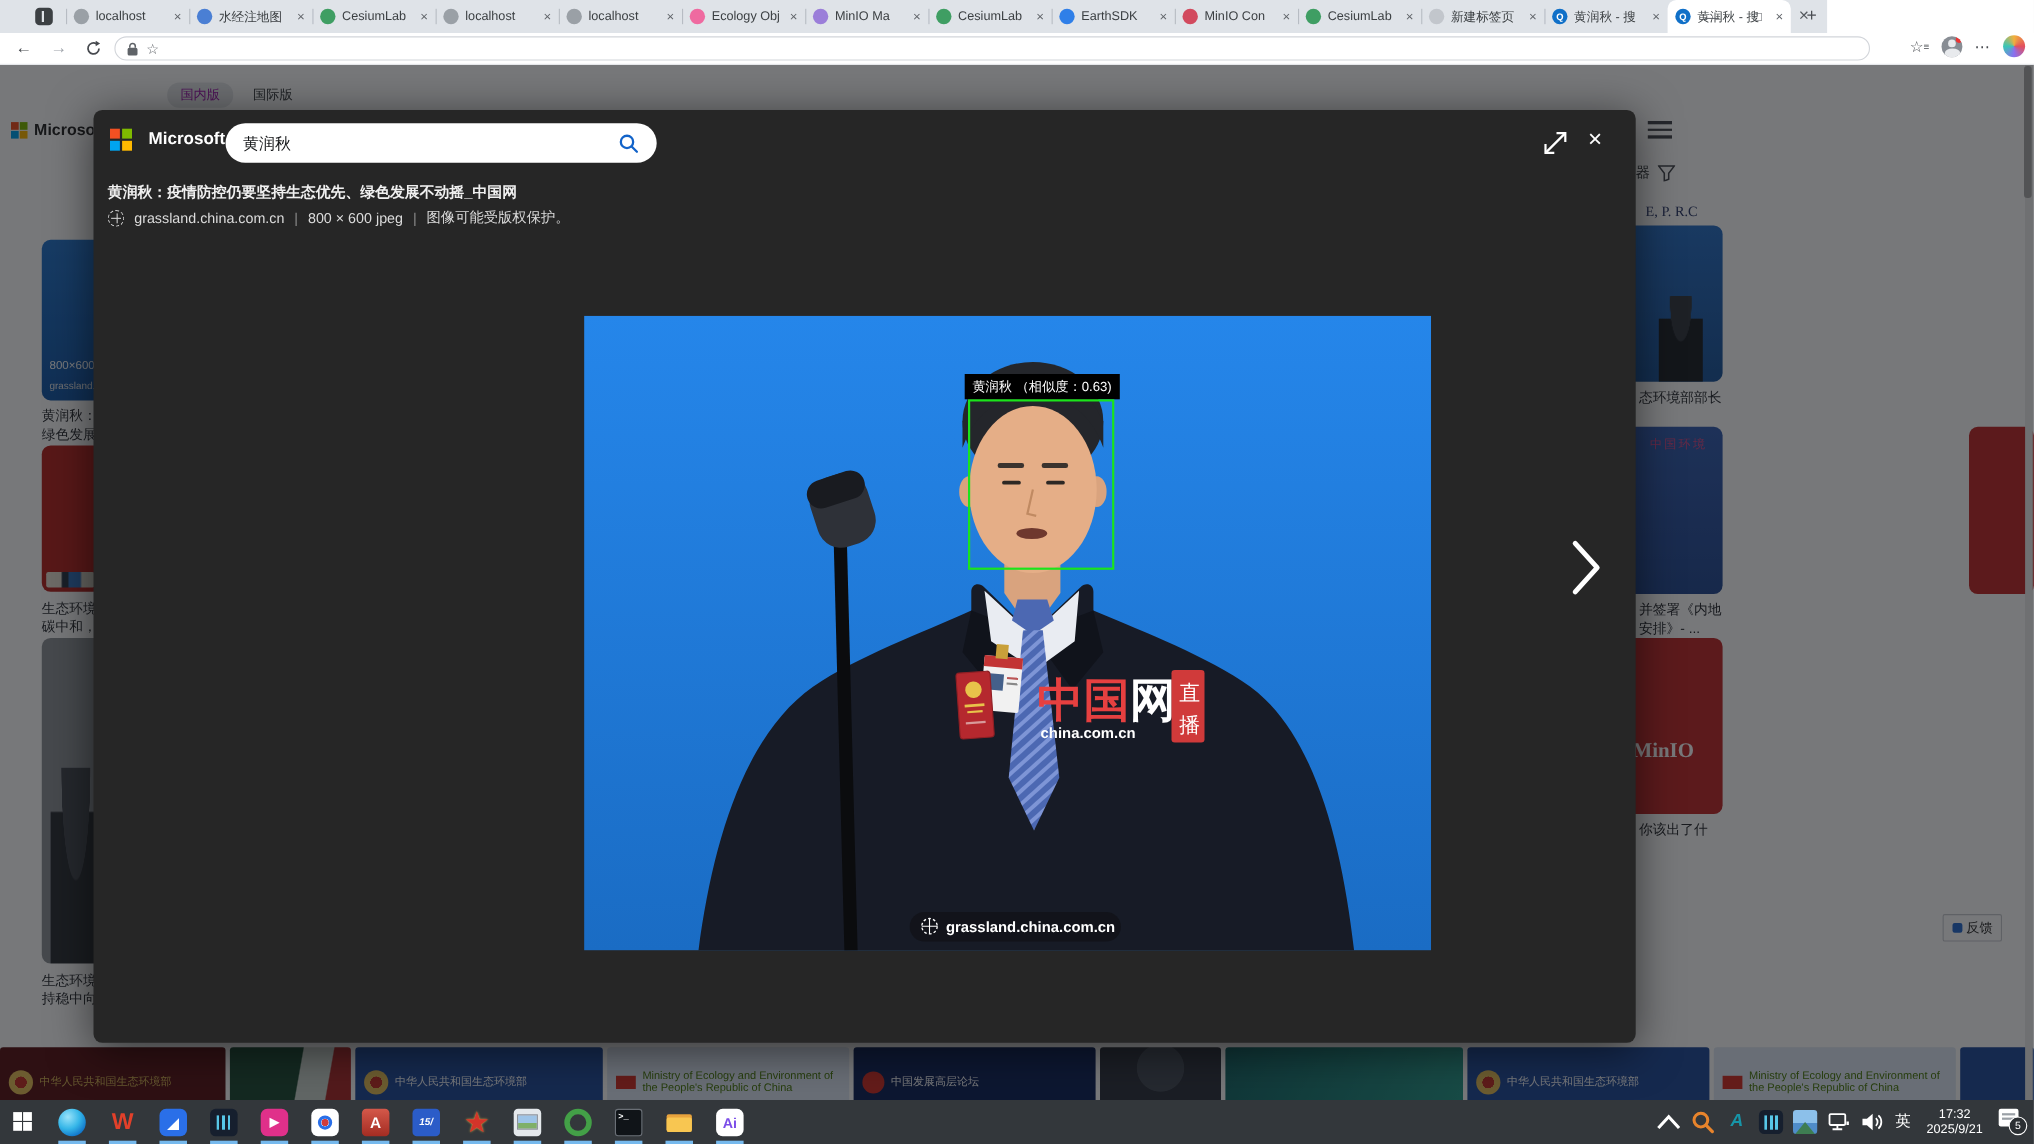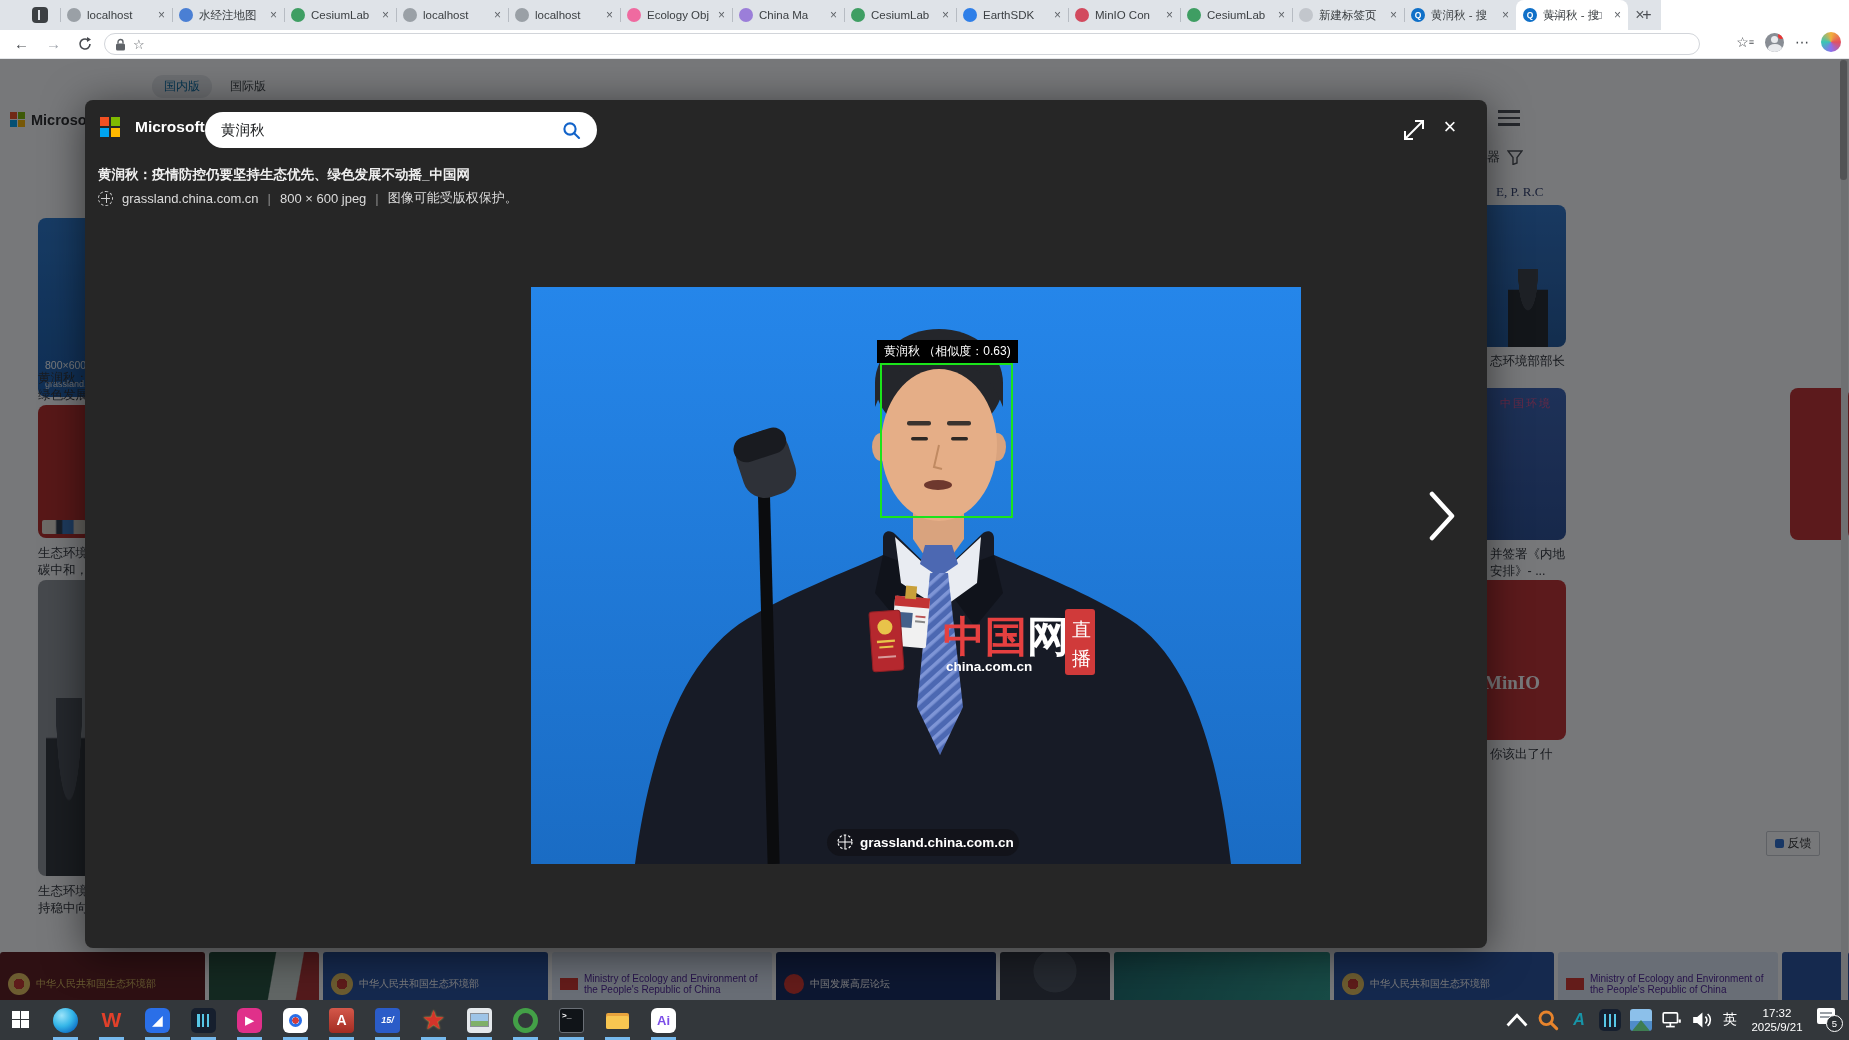--- a/index.html
+++ b/index.html
@@ -38,21 +38,21 @@
   .pg-abs{position:absolute;}
   .brandclip{position:absolute;left:10px;top:52px;width:75px;height:22px;overflow:hidden;white-space:nowrap;}
   .msq{display:inline-block;width:15px;height:15px;vertical-align:middle;position:relative;margin-right:6px;}
   .msq i{position:absolute;width:7px;height:7px;}
   .msq i:nth-child(1){left:0;top:0;background:#f25022;}
   .msq i:nth-child(2){right:0;top:0;background:#7fba00;}
   .msq i:nth-child(3){left:0;bottom:0;background:#00a4ef;}
   .msq i:nth-child(4){right:0;bottom:0;background:#ffb900;}
   .brandtxt{font-size:14.5px;font-weight:bold;color:#2b2b2b;vertical-align:middle;}
   .regiontabs{position:absolute;left:152px;top:17px;display:flex;gap:18px;align-items:center;}
-  .regionpill{background:#e7e9ec;border-radius:11px;padding:3px 12px;font-size:12px;color:#0369a1;}
+  .regionpill{background:#e7e9ec;border-radius:11px;padding:3px 12px;font-size:12px;color:#a21caf;}
   .regionplain{font-size:12px;color:#3c4043;}
   .lthumb{position:absolute;left:38px;width:58px;border-radius:8px;overflow:hidden;}
   .lth-blue{background:linear-gradient(180deg,#2b7ad0,#1b5dab);}
   .lth-red{background:#bb2a26;}
   .lth-red::after{content:'';position:absolute;left:4px;bottom:4px;width:44px;height:14px;background:linear-gradient(90deg,#e9e2d6 0 30%,#2f3a4a 34% 44%,#3a78c0 48% 70%,#d8d2c6 74% 100%);border-radius:2px;}
   .lth-gray{background:#93979c;}
   .lth-gray::after{content:'';position:absolute;left:8px;bottom:0;width:46px;height:60%;background:radial-gradient(ellipse at 50% 0%,#4a4e55 0 40%,transparent 41%),linear-gradient(180deg,transparent 22%,#32353b 23%);}
   .lth-size{position:absolute;left:7px;bottom:26px;color:#fff;font-size:10.5px;}
   .lth-dom{position:absolute;left:7px;bottom:8px;color:#e8e8e8;font-size:9px;}
   .cap{position:absolute;left:38px;width:130px;font-size:12.5px;color:#2f3237;white-space:nowrap;}
@@ -66,21 +66,21 @@
   .chinatxt{position:absolute;left:14px;bottom:46px;color:#fff;font-weight:bold;font-size:19px;font-family:"Liberation Serif",serif;}
   .bannerrow .banner{position:absolute;top:0;height:63px;border-radius:3px 3px 0 0;overflow:hidden;display:flex;align-items:center;gap:6px;padding:0 8px;box-sizing:border-box;}
   .bannerrow{position:absolute;left:0;top:894px;width:1849px;height:48px;}
   .b-emblem{width:22px;height:22px;border-radius:50%;background:radial-gradient(circle,#c7342c 0 34%,#e7c05c 35%);flex:none;}
   .b-flag{width:18px;height:12px;background:#d5342c;flex:none;}
   .b-logo{width:20px;height:20px;border-radius:50%;background:#d5342c;flex:none;}
   .b-text{font-size:10px;line-height:11px;}
   .bn-maroon{background:#5d1a1c;color:#d8b85a;}
   .bn-green{background:linear-gradient(100deg,#24503a 0 55%,#cfd8d0 56% 78%,#b03030 79%);color:#fff;}
   .bn-blue{background:#27509e;color:#fff;}
-  .bn-light{background:#dfe9f5;color:#4c1d95;}
+  .bn-light{background:#dfe9f5;color:#4d7c0f;}
   .bn-navy{background:#16295e;color:#fff;}
   .bn-photo{background:radial-gradient(circle at 50% 30%,#4a505c 0 30%,#343943 31%);}
   .bn-teal{background:linear-gradient(120deg,#1b6b6b,#2e9e8e);}
   .hamb{position:absolute;left:1498px;top:52px;width:22px;height:16px;}
   .hamb i{display:block;height:2.5px;background:#4a4d52;margin-bottom:4px;}
   .filterrow{position:absolute;left:1487px;top:90px;display:flex;align-items:center;gap:7px;font-size:13px;color:#3c4043;}
   .feedback{position:absolute;left:1766px;top:773px;width:52px;height:23px;background:#fff;border:1px solid #c9ccd1;border-radius:2px;display:flex;align-items:center;justify-content:center;gap:4px;font-size:12px;color:#333;}
   .fb-ico{width:9px;height:9px;background:#2d6fd1;border-radius:2px;}
   .scrolltrack{position:absolute;right:1px;top:0;width:7px;height:942px;background:#ededed;}
   .scrollthumb{position:absolute;right:1px;top:2px;width:7px;height:120px;background:#aeaeae;border-radius:3px;}
@@ -152,21 +152,21 @@
 
   <div class="page">
     <div class="brandclip">
       <span class="msq"><i></i><i></i><i></i><i></i></span><span class="brandtxt">Microsoft Bing</span>
     </div>
     <div class="regiontabs" id="regiontabs">
         <span class="regionpill">国内版</span>
         <span class="regionplain">国际版</span>
       </div>
     <div id="left-results">
-        <div class="lthumb lth-blue" style="top: 160px; height: 179px;">
+        <div class="lthumb lth-blue" style="top: 160px; height: 146px;">
           <div class="lth-size">800×600</div>
           <div class="lth-dom">grassland.chi</div>
         </div>
         <div class="cap" style="top: 312px;">黄润秋：疫情</div>
         <div class="cap" style="top: 329px;">绿色发展不动</div>
         <div class="lthumb lth-red" style="top: 347px; height: 133px;"></div>
         <div class="cap" style="top: 487px;">生态环境部部</div>
         <div class="cap" style="top: 504px;">碳中和，中国</div>
         <div class="lthumb lth-gray" style="top: 522px; height: 296px;"></div>
         <div class="cap" style="top: 825px;">生态环境部部</div>
@@ -383,21 +383,21 @@
           <span class="tab-label">localhost</span>
           <span class="tab-close">×</span>
         </div>
         <div class="tab">
           <span class="fav" style="background: rgb(239, 106, 160);"></span>
           <span class="tab-label">Ecology Obj</span>
           <span class="tab-close">×</span>
         </div>
         <div class="tab">
           <span class="fav" style="background: rgb(155, 126, 217);"></span>
-          <span class="tab-label">China Ma</span>
+          <span class="tab-label">MinIO Ma</span>
           <span class="tab-close">×</span>
         </div>
         <div class="tab">
           <span class="fav" style="background: rgb(63, 158, 99);"></span>
           <span class="tab-label">CesiumLab</span>
           <span class="tab-close">×</span>
         </div>
         <div class="tab">
           <span class="fav" style="background: rgb(47, 127, 232);"></span>
           <span class="tab-label">EarthSDK</span>

